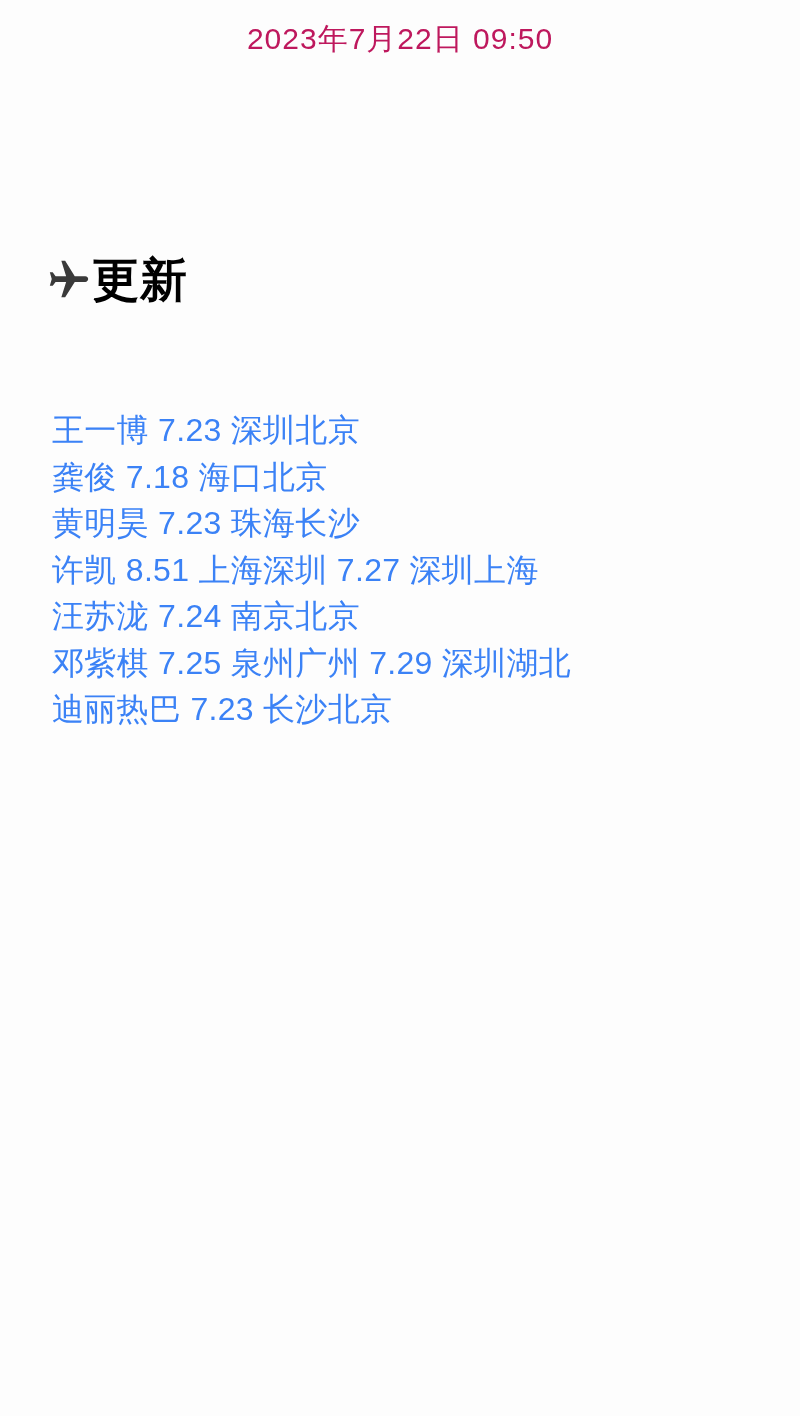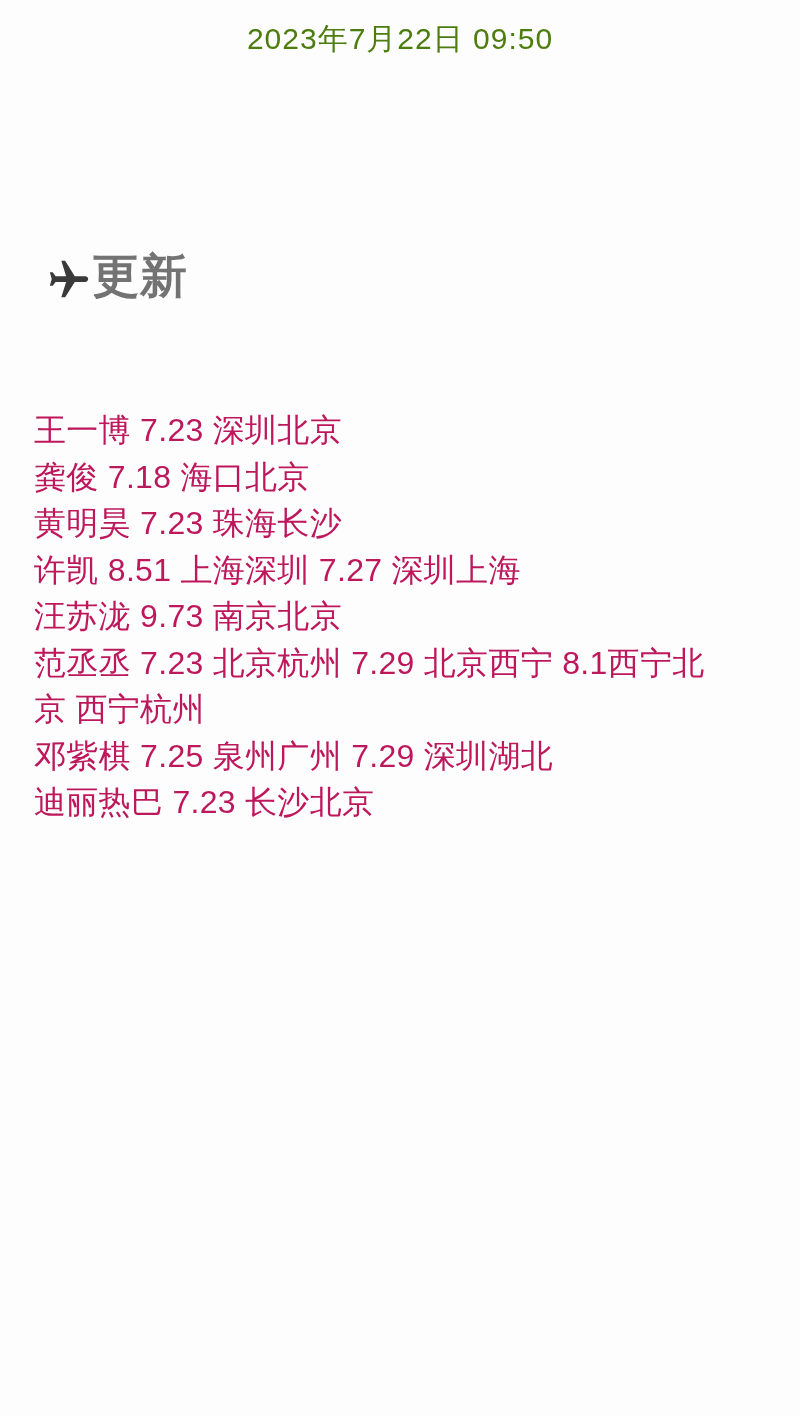--- a/index.html
+++ b/index.html
@@ -15,31 +15,30 @@
     overflow: hidden;
   }
   .timestamp {
     position: absolute;
     top: 20px;
     left: 0;
     width: 800px;
     text-align: center;
     font-size: 30px;
     line-height: 38px;
-    color: #4d7c0f;
+    color: #be185d;
     letter-spacing: 1px;
   }
   .header {
     position: absolute;
     top: 252px;
     left: 46px;
     display: flex;
     align-items: center;
-    color: #737373;
-    font-family: Liberation Mono, monospace;
+    color: #000000;
   }
   .header .plane {
     width: 46px;
     height: 46px;
     display: inline-block;
     flex: 0 0 auto;
   }
   .header .plane svg {
     width: 46px;
     height: 46px;
@@ -48,25 +47,25 @@
   }
   .header .title {
     font-size: 47px;
     font-weight: 700;
     line-height: 56px;
     letter-spacing: 1px;
   }
   .entries {
     position: absolute;
     top: 407px;
-    left: 34px;
+    left: 52px;
     width: 700px;
     font-size: 32px;
     line-height: 46.5px;
-    color: #be185d;
+    color: #3b82f6;
     letter-spacing: 0.3px;
     word-break: normal;
   }
   .entries p {
     margin: 0;
     padding: 0;
   }
 </style>
 </head>
 <body>
@@ -82,17 +81,16 @@
     </svg>
   </span>
   <span class="title">更新</span>
 </div>
 
 <div class="entries">
   <p>王一博 7.23 深圳北京</p>
   <p>龚俊 7.18 海口北京</p>
   <p>黄明昊 7.23 珠海长沙</p>
   <p>许凯 8.51 上海深圳 7.27 深圳上海</p>
-  <p>汪苏泷 9.73 南京北京</p>
-  <p>范丞丞 7.23 北京杭州 7.29 北京西宁 8.1西宁北京 西宁杭州</p>
+  <p>汪苏泷 7.24 南京北京</p>
   <p>邓紫棋 7.25 泉州广州 7.29 深圳湖北</p>
   <p>迪丽热巴 7.23 长沙北京</p>
 </div>
 
 </body></html>

